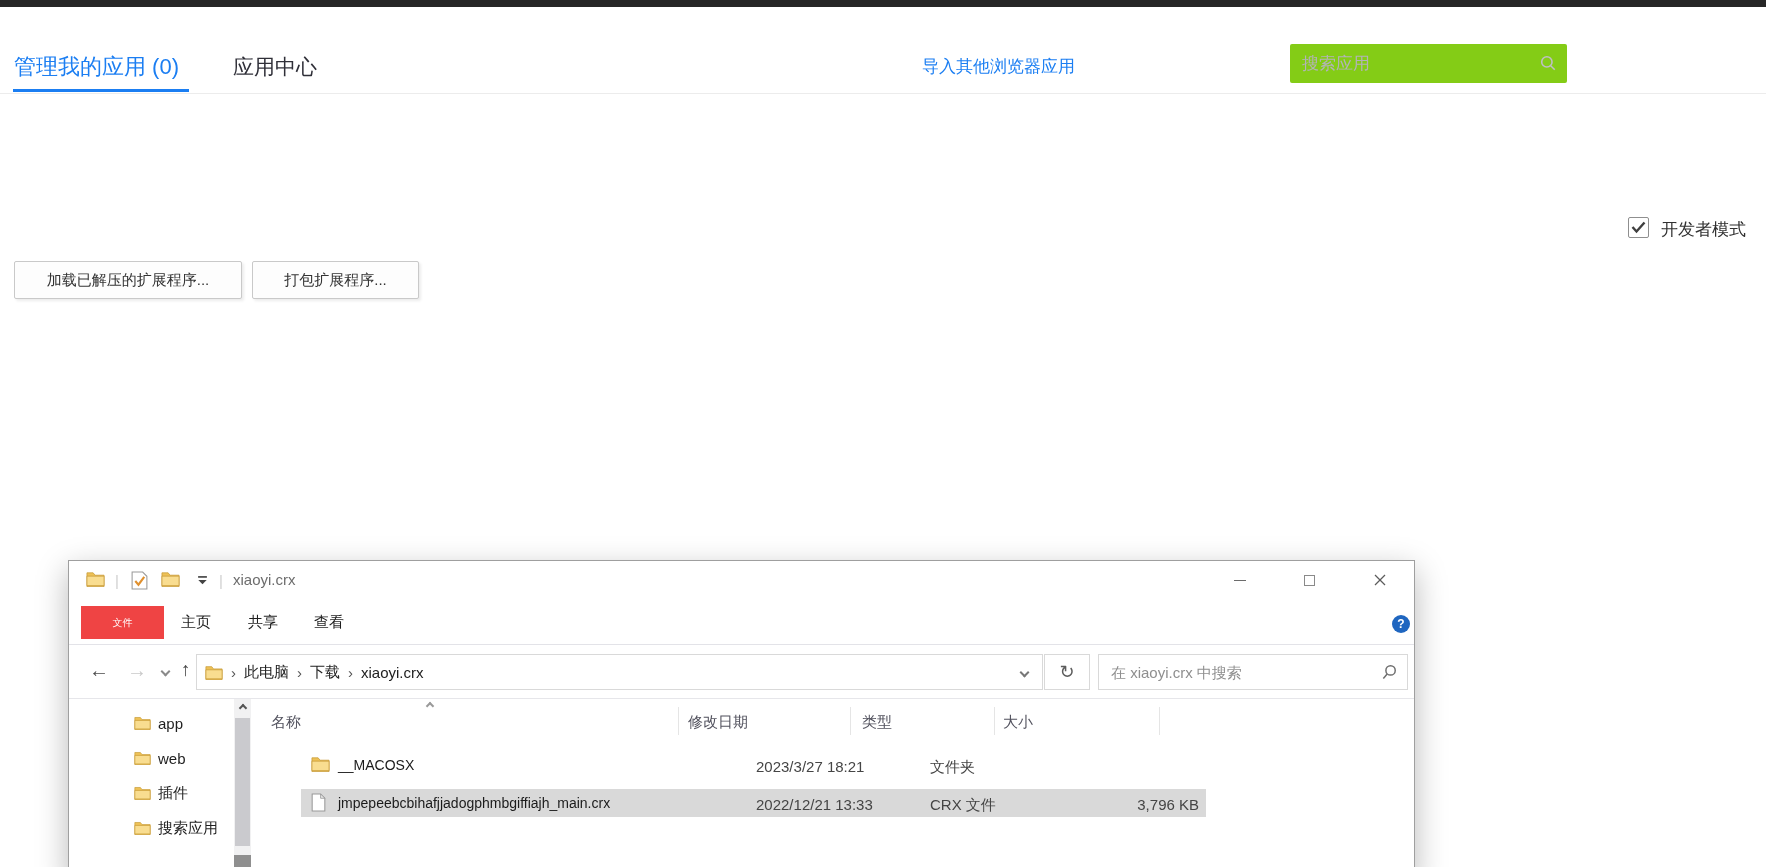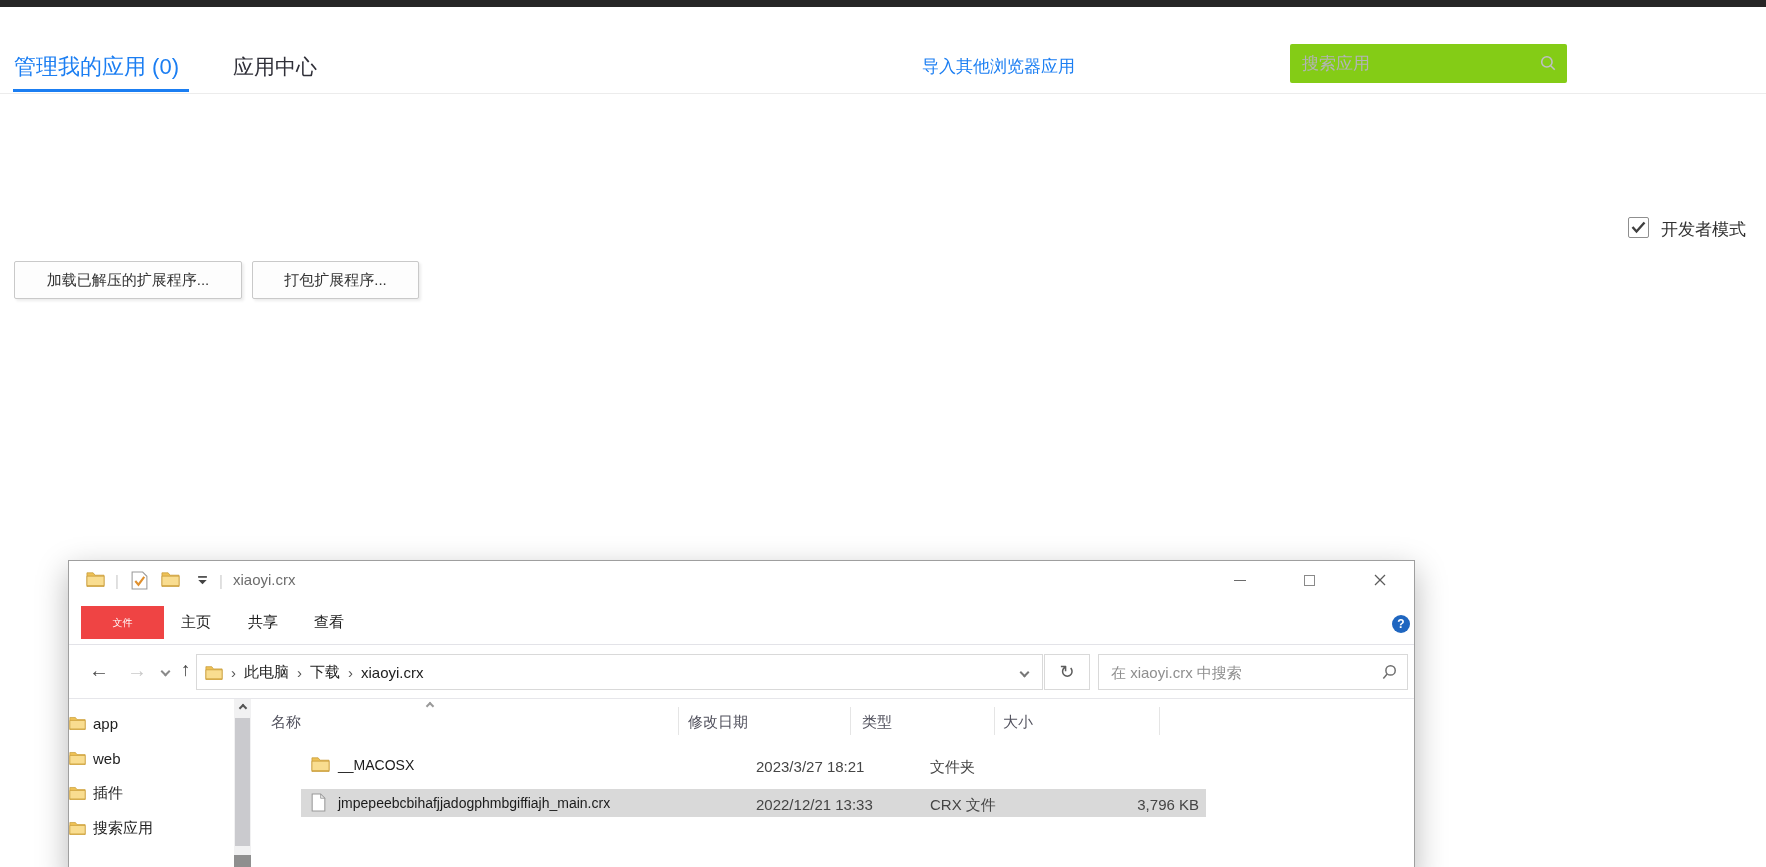--- a/index.html
+++ b/index.html
@@ -62,21 +62,21 @@
   #refresh-btn { position:absolute; left:975px; top:9px; width:46px; height:36px; border:1px solid #d9d9d9;
     display:flex; align-items:center; justify-content:center; font-size:18px; color:#5d5d5d; cursor:pointer; background:#fff; }
   #exp-search { position:absolute; left:1029px; top:9px; width:310px; height:36px; border:1px solid #d9d9d9; background:#fff; }
   #exp-search input { width:100%; height:100%; border:none; outline:none; font-size:15px; padding:0 34px 0 12px;
     color:#333; font-family:Liberation Sans, sans-serif; }
   #exp-search input::placeholder { color:#8f8f8f; }
   #exp-search .mag { position:absolute; right:9px; top:9px; color:#6e6e6e; }
 
   #mainarea { left:0; top:138px; width:100%; height:182px; }
   .side-item { position:absolute; left:0; width:160px; height:30px; display:flex; align-items:center;
-    gap:7px; font-size:15px; color:#1f1f1f; cursor:pointer; white-space:nowrap; }
+    gap:7px; padding-left:65px; font-size:15px; color:#1f1f1f; cursor:pointer; white-space:nowrap; }
   #v-scroll { position:absolute; left:165px; top:0; width:17px; height:182px; background:#f1f1f2; }
   #v-scroll .upbtn { position:absolute; left:0; top:0; width:17px; height:17px; display:flex;
     align-items:center; justify-content:center; cursor:pointer; }
   #v-scroll .thumb { position:absolute; left:1px; top:19px; width:15px; height:128px; background:#cacace; cursor:pointer; }
   #v-scroll .downbtn { position:absolute; left:0; top:156px; width:17px; height:26px; background:#8f8f8f; cursor:pointer; }
 
   .col-header { position:absolute; top:14px; font-size:15px; color:#52525e; cursor:pointer; white-space:nowrap; }
   .col-sep { position:absolute; top:8px; width:1px; height:28px; background:#e5e5e5; }
   .filerow { position:absolute; left:232px; width:905px; height:30px; cursor:pointer; }
   .filerow .fname { position:absolute; left:37px; top:6px; font-size:14px; color:#1b1b1b; white-space:nowrap; }

